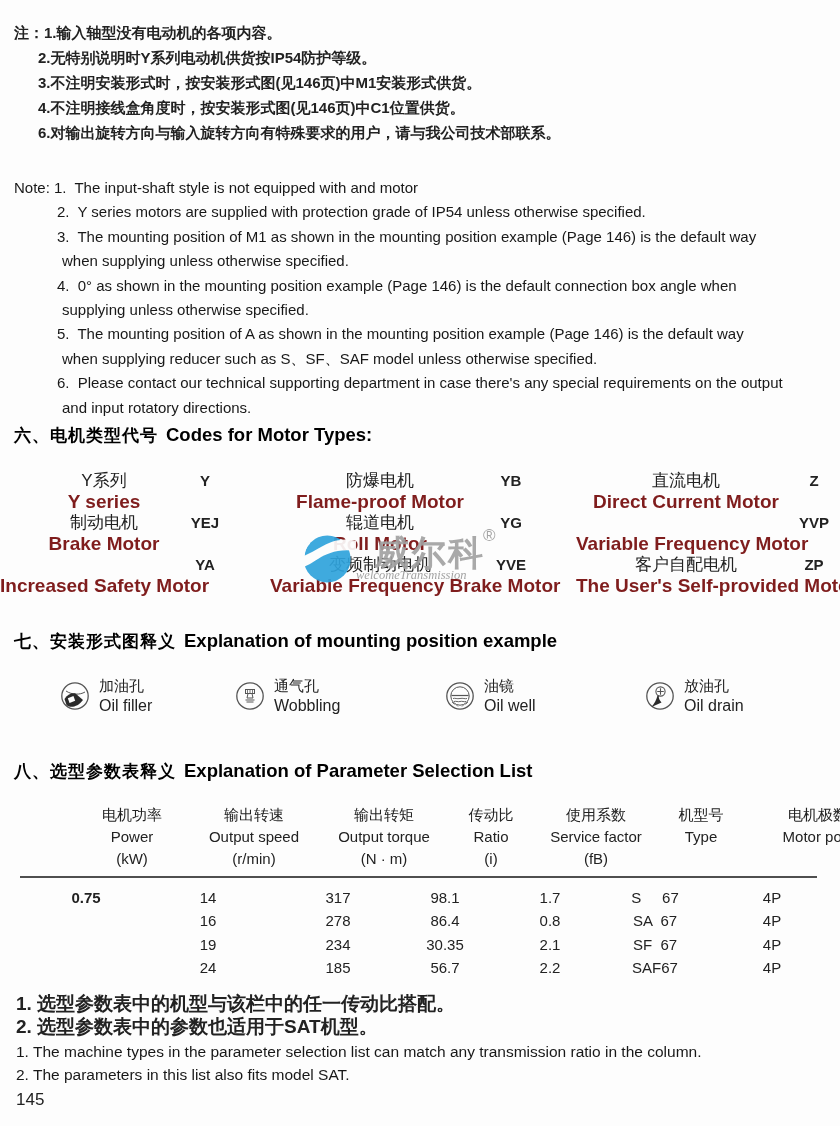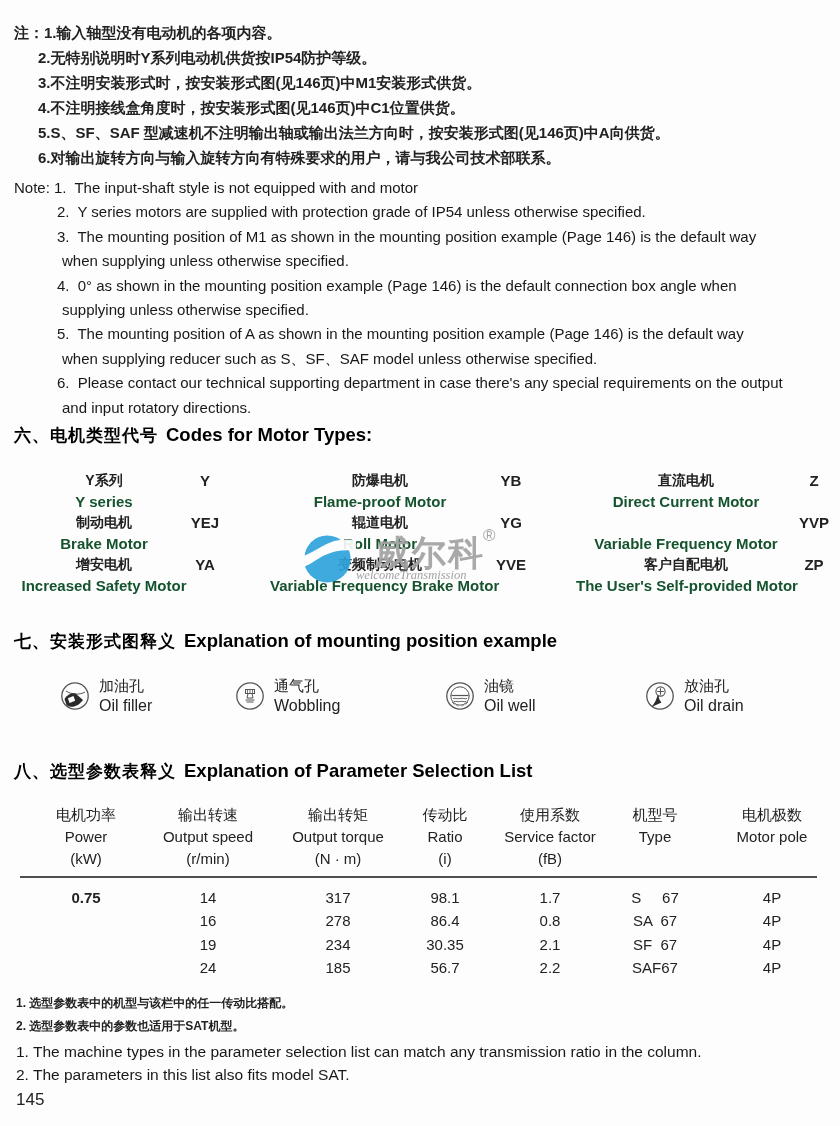--- a/index.html
+++ b/index.html
@@ -28,68 +28,67 @@
   .mt { position:absolute; left:0; top:470px; width:840px; }
   .mt-row { position:relative; height:42px; }
   .mt-line { position:relative; height:21px; }
   .mt-line span { position:absolute; top:0; text-align:center; white-space:nowrap; line-height:21px; }
   .mc1 { left:0;     width:208px; }
   .mc2 { left:175px; width:60px;  }
   .mc3 { left:270px; width:220px; }
   .mc4 { left:480px; width:62px;  }
   .mc5 { left:576px; width:220px; }
   .mc6 { left:784px; width:60px;  }
-  .mt-cn   { font-size:14px; font-weight:700; color:#222; }
-  .mt-en   { font-size:15px; font-weight:700; color:#14532d; }
+  .mt-cn   { font-size:17px; font-weight:400; color:#222; }
+  .mt-en   { font-size:19px; font-weight:700; color:#7f1d1d; }
   .mt-code { font-size:15px; font-weight:700; color:#222; }
   
   .watermark { position:absolute; left:294px; top:524px; width:260px; height:64px; z-index:5; pointer-events:none; }
   .wm-ball { position:absolute; left:6px; top:10px; opacity:.92; }
   .wm-text { position:absolute; left:80px; top:6px; font-size:35px; font-weight:700; letter-spacing:2px; color:#a2a2a2; opacity:.92; }
   .wm-reg  { position:absolute; left:189px; top:2px; font-size:17px; color:#9d9d9d; opacity:.92; }
   .wm-sub  { position:absolute; left:62px; top:44px; font-size:12.5px; font-style:italic; font-family:"Liberation Serif","DejaVu Serif",serif; color:#9d9d9d; opacity:.95; white-space:nowrap; }
   
   .mount { position:absolute; left:0; top:676px; width:840px; height:46px; }
   .mount-item { position:absolute; top:0; display:flex; align-items:center; }
   .mount-item .icon { width:30px; height:30px; margin-right:9px; flex:none; }
   .mount-labels .m-cn { font-size:15px; line-height:20px; color:#222; }
   .mount-labels .m-en { font-size:16px; line-height:20px; color:#222; }
   
   .pt { position:absolute; left:0; top:804px; width:840px; }
-  .pt-line { position:relative; height:22px; }
+  .pt-line { position:relative; height:22px;margin-left:46px; }
   .pt-line span, .pt-row span { position:absolute; top:0; text-align:center; white-space:pre; line-height:22px; font-size:15px; color:#222; }
   .pt-rule { margin:6px 0 8px 20px; width:797px; border-top:2px solid #4f4f4f; }
   .pt-row { position:relative; height:23.4px; }
   .pt-row span { line-height:23.4px; }
   .pc1 { left:16px;  width:140px; }
   .pc2 { left:148px; width:120px; }
   .pc3 { left:268px; width:140px; }
   .pc4 { left:400px; width:90px;  }
   .pc5 { left:485px; width:130px; }
   .pc6 { left:600px; width:110px; }
   .pc7 { left:722px; width:100px; }
   .pt-power { font-weight:700; }
   
-  .foot-cn { position:absolute; left:16px; top:992px; font-size:12px; font-weight:700; line-height:23px; color:#222; }
+  .foot-cn { position:absolute; left:16px; top:992px; font-size:19px; font-weight:700; line-height:23px; color:#222; }
   .foot-en { position:absolute; left:16px; top:1040px; font-size:15.5px; line-height:23px; color:#181818; }
   .page-num { position:absolute; left:16px; top:1090px; font-size:17px; color:#222; }
   svg .ln { stroke:#555; fill:none; }
 </style>
 </head>
 <body>
 
 <div class="notes-cn">
   <div class="first">
     <span>注：</span>
     <span>1.输入轴型没有电动机的各项内容。</span>
   </div>
   <div class="cn-item">2.无特别说明时Y系列电动机供货按IP54防护等级。</div>
   <div class="cn-item">3.不注明安装形式时，按安装形式图(见146页)中M1安装形式供货。</div>
   <div class="cn-item">4.不注明接线盒角度时，按安装形式图(见146页)中C1位置供货。</div>
-  <div class="cn-item">5.S、SF、SAF 型减速机不注明输出轴或输出法兰方向时，按安装形式图(见146页)中A向供货。</div>
   <div class="cn-item">6.对输出旋转方向与输入旋转方向有特殊要求的用户，请与我公司技术部联系。</div>
 </div>
 
 <div class="notes-en">
   <div class="en-item first">
     <span>Note:</span>
     <span class="num">1.</span>
     <span>The input-shaft style is not equipped with and motor</span>
   </div>
   <div class="en-item">
@@ -147,21 +146,20 @@
       <span class="mc6 mt-code">YVP</span>
     </div>
     <div class="mt-line">
       <span class="mc1 mt-en">Brake Motor</span>
       <span class="mc3 mt-en">Roll Motor</span>
       <span class="mc5 mt-en">Variable Frequency Motor</span>
     </div>
   </div>
   <div class="mt-row">
     <div class="mt-line">
-      <span class="mc1 mt-cn">增安电机</span>
       <span class="mc2 mt-code">YA</span>
       <span class="mc3 mt-cn">变频制动电机</span>
       <span class="mc4 mt-code">YVE</span>
       <span class="mc5 mt-cn">客户自配电机</span>
       <span class="mc6 mt-code">ZP</span>
     </div>
     <div class="mt-line">
       <span class="mc1 mt-en">Increased Safety Motor</span>
       <span class="mc3 mt-en">Variable Frequency Brake Motor</span>
       <span class="mc5 mt-en">The User's Self-provided Motor</span>

